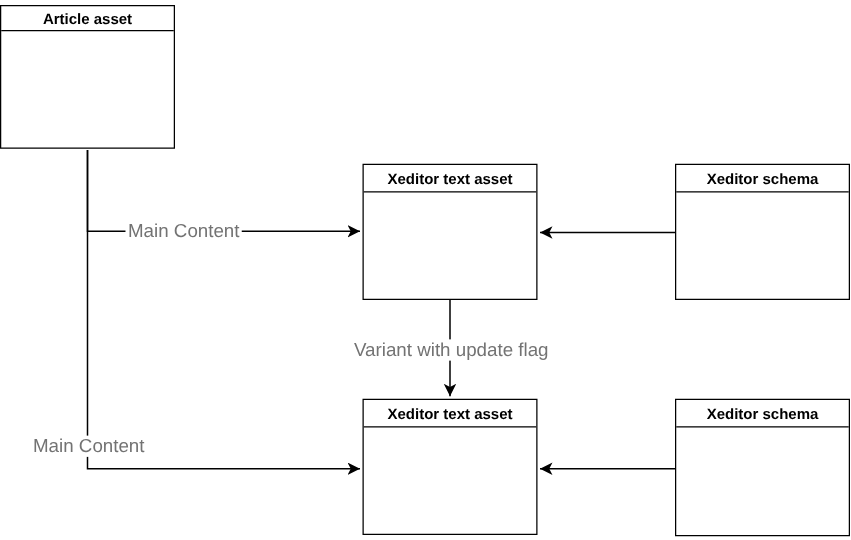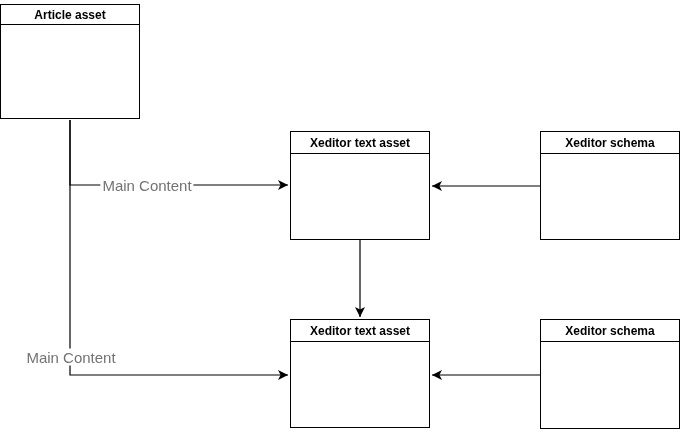--- a/index.html
+++ b/index.html
@@ -91,16 +91,17 @@
     <div class="node-body"></div>
   </div>
 
   <div class="node" style="left:540px; top:319px; width:140px; height:110px; display:flex; flex-direction:column;">
     <div class="node-header" style="height:21px;">Xeditor schema</div>
     <div class="node-body"></div>
   </div>
 
   <div class="edge-label" style="left:147px; top:185px;">Main Content</div>
 
+  <div class="edge-label" style="left:361px; top:280px;">Variant with update flag</div>
 
   <div class="edge-label" style="left:71px; top:357px;">Main Content</div>
 
 </div>
 
 </body></html>

